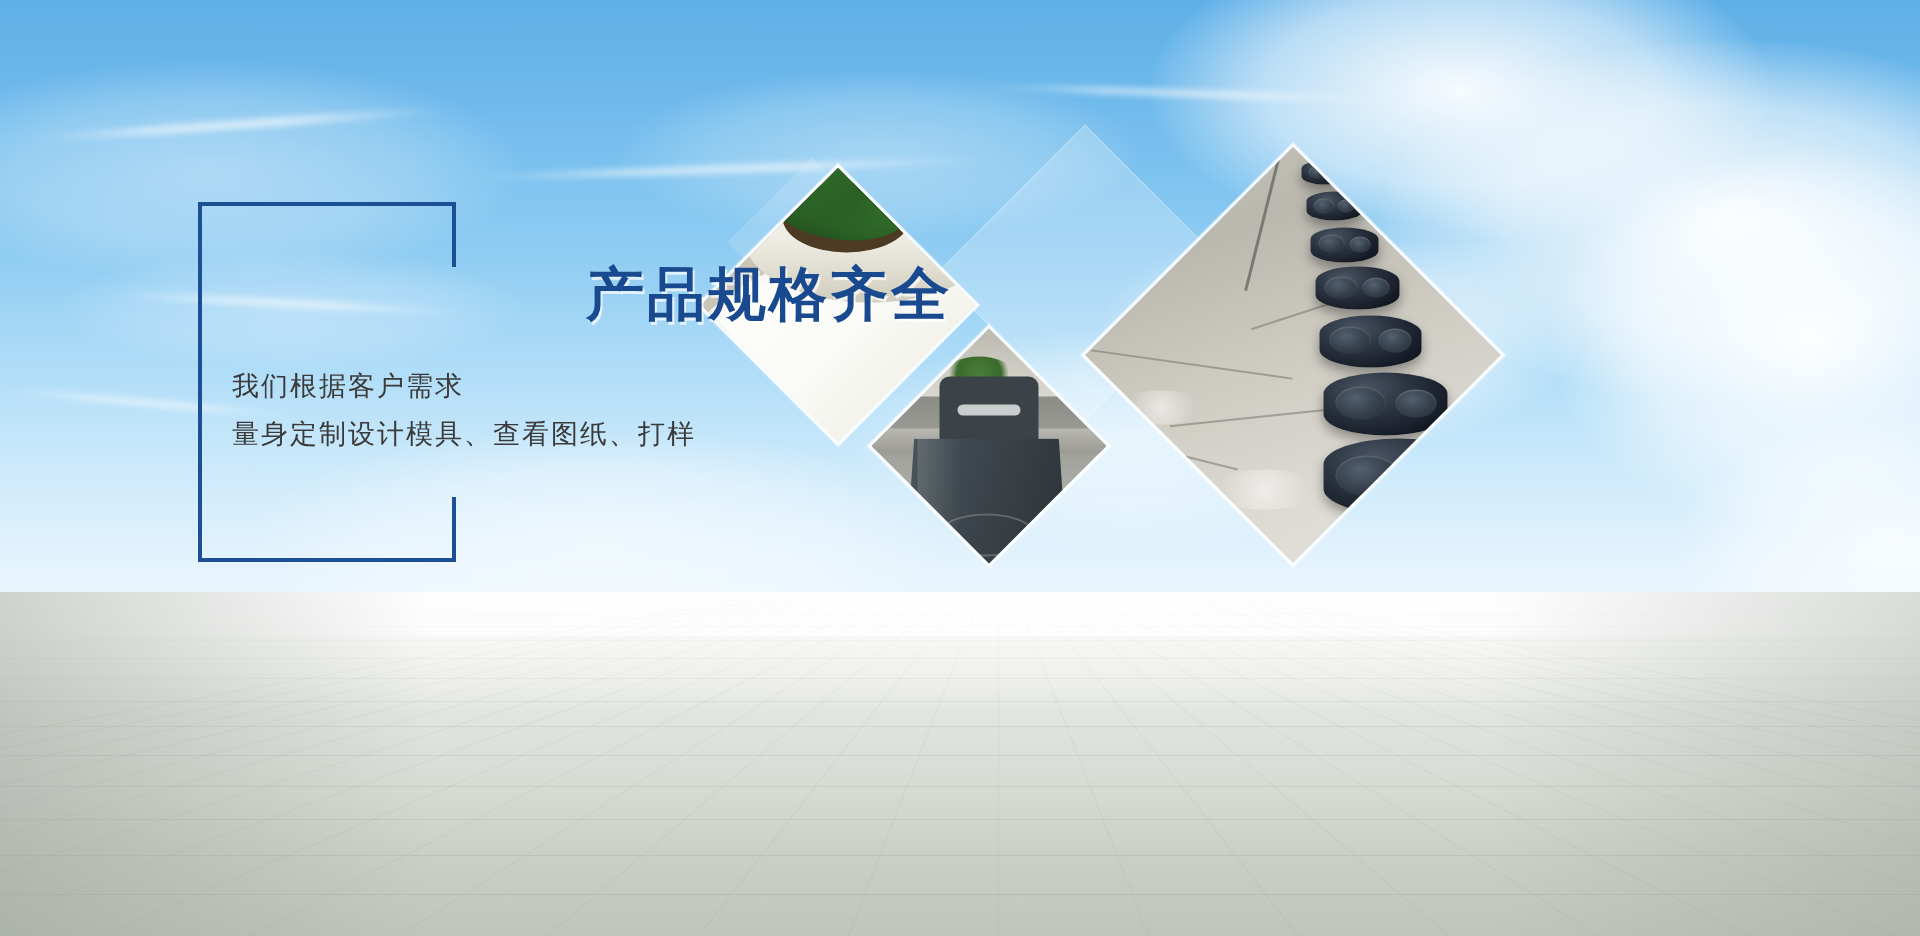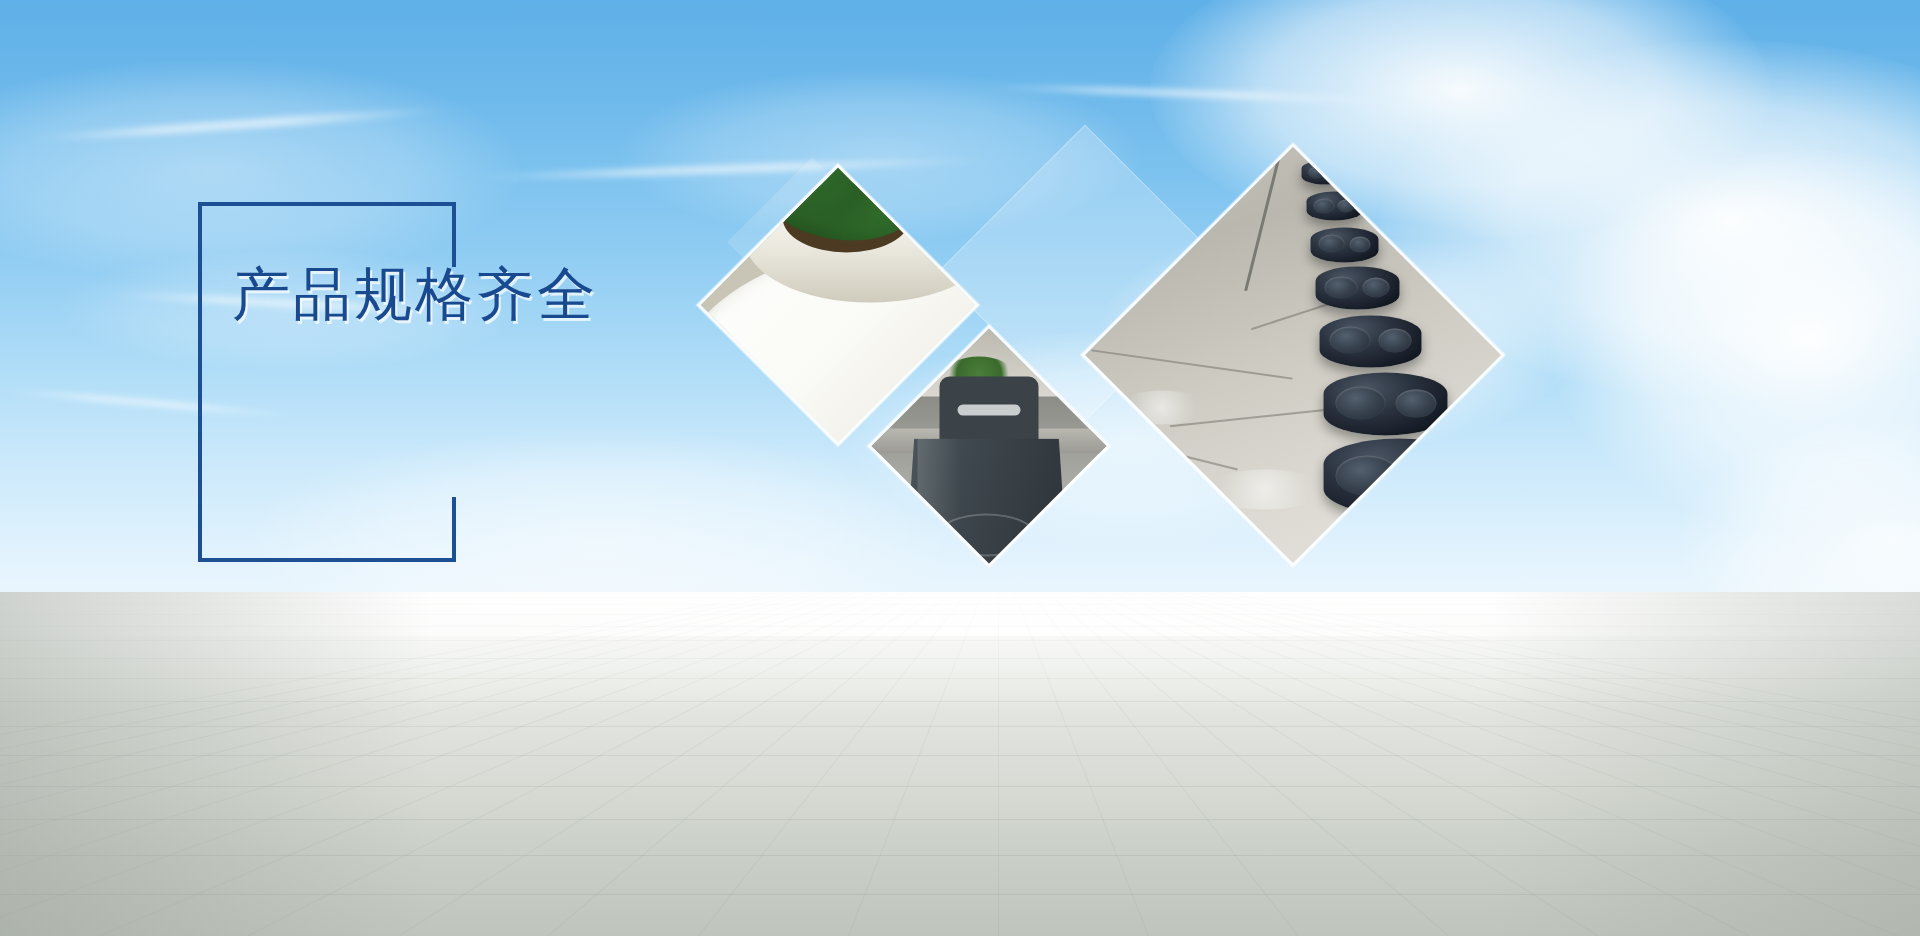--- a/index.html
+++ b/index.html
@@ -159,26 +159,27 @@
     color: #f43409;
     letter-spacing: 2px;
     line-height: 1.12;
     text-shadow: 2px 2px 0 rgba(255,255,255,0.75);
     white-space: nowrap;
   }
 
   .headline-blue {
     margin-top: 14px;
     font-size: 58px;
-    font-weight: normal;
+    font-weight: bold;
     color: #194a8f;
     letter-spacing: 3px;
     line-height: 1.1;
     text-shadow: 2px 3px 0 rgba(255,255,255,0.7);
     white-space: nowrap;
+    text-align: right;
   }
 
   .subtext {
     margin-top: 36px;
     font-size: 27px;
     color: #3a3a3a;
     letter-spacing: 2px;
     line-height: 1.78;
     white-space: nowrap;
   }
@@ -508,15 +509,19 @@
   <div class="frame">
     <span class="top"></span>
     <span class="left"></span>
     <span class="bottom"></span>
     <span class="rt"></span>
     <span class="rb"></span>
   </div>
 
   <div class="textblock">
     <div class="headline-blue">产品规格齐全</div>
+    <div class="subtext">
+      <div>我们根据客户需求</div>
+      <div>量身定制设计模具、查看图纸、打样</div>
+    </div>
   </div>
 
 </div>
 
 </body></html>

